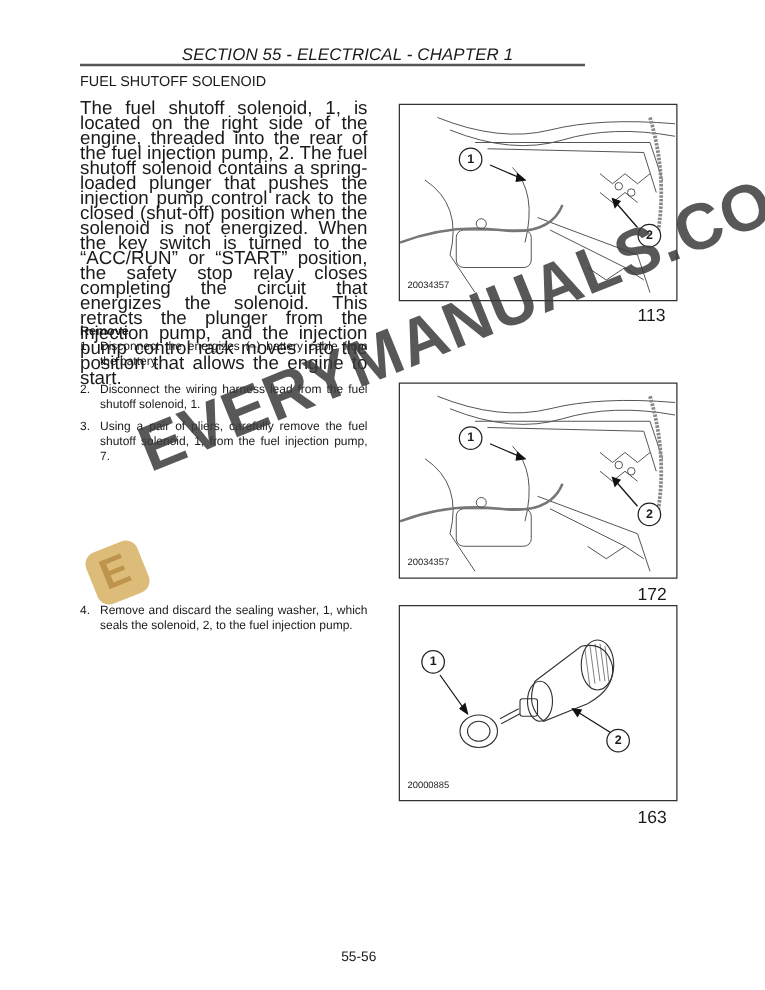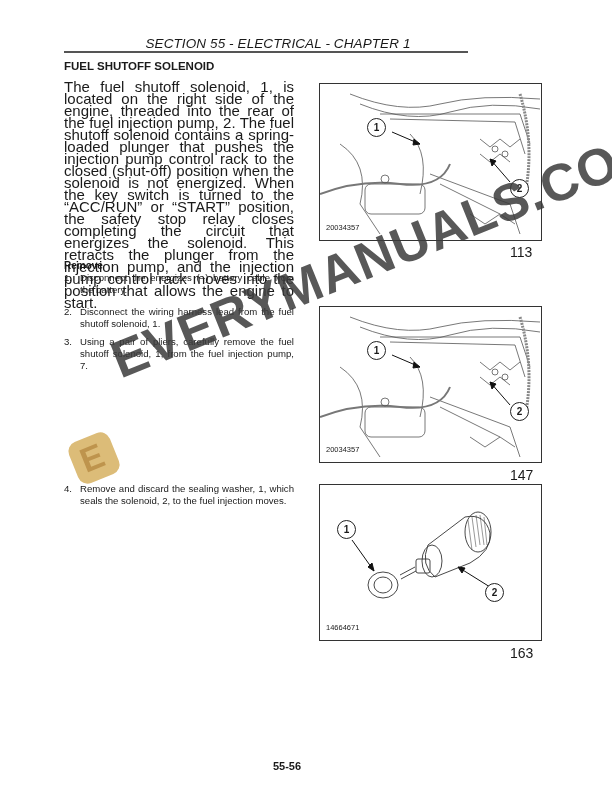--- a/index.html
+++ b/index.html
@@ -1,36 +1,36 @@
 <!DOCTYPE html>
 <html><head>
 <meta charset="utf-8">
 <style>
   html, body { margin:0; padding:0; background:#ffffff; }
   body { width:612px; height:792px; position:relative; overflow:hidden; font-family:"Liberation Sans", sans-serif; color:#1a1a1a; }
   .header { position:absolute; top:36px; left:0; width:556px; text-align:center; font-size:13.5px; font-style:italic; letter-spacing:0.1px; }
   .rule-line { position:absolute; top:51px; left:64px; width:404px; height:1.5px; background:#555; }
-  .title { position:absolute; top:60px; left:64px; font-size:11.5px; font-weight:bold; }
+  .title { position:absolute; top:60px; left:64px; font-size:11.5px; font-weight:normal; }
   .para { position:absolute; left:64px; width:230px; font-size:15px; line-height:12px; text-align:justify; }
   .p1 { top:81px; }
   .subhead { position:absolute; top:260px; left:64px; font-size:10px; font-weight:bold; }
   .step { position:absolute; left:64px; width:230px; font-size:9.6px; line-height:12px; display:flex; }
   .step .num { width:16px; flex:none; }
   .step .txt { flex:1; text-align:justify; }
   .s1 { top:272px; } .s2 { top:306px; } .s3 { top:336px; } .s4 { top:483px; }
   .fig { position:absolute; left:319px; width:221px; border:1px solid #333; background:#fff; overflow:hidden; }
   .f1 { top:83px; height:156px; }
   .f2 { top:306px; height:155px; }
   .f3 { top:484px; height:155px; }
   .fig svg { position:absolute; left:0; top:0; }
   .figid { position:absolute; left:6px; bottom:8px; font-size:7.5px; }
   .fignum { position:absolute; left:510px; font-size:14px; }
   .n1 { top:244px; } .n2 { top:467px; } .n3 { top:645px; }
   .callout { position:absolute; width:17px; height:17px; border:1.3px solid #222; border-radius:50%; background:#fff; font-size:10px; font-weight:bold; text-align:center; line-height:17px; }
-  .pagenum { position:absolute; top:760px; left:0; width:574px; text-align:center; font-size:11px; font-weight:bold; }
+  .pagenum { position:absolute; top:760px; left:0; width:574px; text-align:center; font-size:11px; font-weight:normal; }
   .wm { position:absolute; left:125px; top:330px; font-size:52px; font-weight:bold; color:#3b3b3b; opacity:0.85; transform:rotate(-22deg); transform-origin:left bottom; letter-spacing:1px; white-space:nowrap; }
   .wm-logo { position:absolute; left:72px; top:436px; width:44px; height:44px; border-radius:10px; background:#d9b56a; opacity:0.9; transform:rotate(-22deg); }
   .wm-logo span { position:absolute; left:9px; top:2px; font-size:34px; font-weight:bold; color:#b8893a; }
 </style>
 </head>
 <body>
 
 <div class="header">SECTION 55 - ELECTRICAL - CHAPTER 1</div>
 <div class="rule-line"></div>
 
@@ -46,21 +46,21 @@
 <div class="step s2">
   <span class="num">2.</span>
   <span class="txt">Disconnect the wiring harness lead from the fuel shutoff solenoid, 1.</span>
 </div>
 <div class="step s3">
   <span class="num">3.</span>
   <span class="txt">Using a pair of pliers, carefully remove the fuel shutoff solenoid, 1, from the fuel injection pump, 7.</span>
 </div>
 <div class="step s4">
   <span class="num">4.</span>
-  <span class="txt">Remove and discard the sealing washer, 1, which seals the solenoid, 2, to the fuel injection moves.</span>
+  <span class="txt">Remove and discard the sealing washer, 1, which seals the solenoid, 2, to the fuel injection pump.</span>
 </div>
 
 <div class="fig f1">
   <svg width="221" height="156" viewBox="0 0 221 156">
     <g fill="none" stroke="#555" stroke-width="0.8">
       <path d="M30 10 Q80 30 120 20 T220 15"></path>
         <path d="M40 20 Q90 40 130 28 T220 25"></path>
       <path d="M60 30 L200 30 L210 60"></path>
         <path d="M70 35 L195 38 L205 70"></path>
       <path d="M20 60 Q50 80 40 120 L60 150"></path>
@@ -115,21 +115,21 @@
       <line x1="72" y1="48" x2="100" y2="60"></line>
         <polygon points="100,60 94,55 93,61"></polygon>
       <line x1="190" y1="98" x2="170" y2="75"></line>
         <polygon points="170,75 172,82 176,77"></polygon>
     </g>
   </svg>
   <div class="callout" style="left:47px;top:34px;">1</div>
   <div class="callout" style="left:190px;top:95px;">2</div>
   <div class="figid">20034357</div>
 </div>
-<div class="fignum n2">147</div>
+<div class="fignum n2">172</div>
 
 <div class="fig f3">
   <svg width="221" height="155" viewBox="0 0 221 155">
     <g fill="none" stroke="#333" stroke-width="0.9">
       <ellipse cx="63" cy="100" rx="15" ry="13"></ellipse>
         <ellipse cx="63" cy="100" rx="9" ry="8"></ellipse>
       <line x1="80" y1="90" x2="95" y2="82"></line>
         <line x1="81" y1="94" x2="96" y2="86"></line>
       <rect x="96" y="74" width="14" height="14" rx="2"></rect>
       <path d="M108 60 L145 32 Q165 28 170 48 Q172 66 150 78 L115 92 Q100 80 108 60 Z"></path>
@@ -141,21 +141,21 @@
     </g>
     <g stroke="#111" stroke-width="1" fill="#111">
       <line x1="32" y1="55" x2="54" y2="86"></line>
         <polygon points="54,86 48,82 52,78"></polygon>
       <line x1="170" y1="102" x2="138" y2="82"></line>
         <polygon points="138,82 145,83 142,88"></polygon>
     </g>
   </svg>
   <div class="callout" style="left:17px;top:35px;">1</div>
   <div class="callout" style="left:165px;top:98px;">2</div>
-  <div class="figid">14664671</div>
+  <div class="figid">20000885</div>
 </div>
 <div class="fignum n3">163</div>
 
 <div class="wm-logo">
     <span>E</span>
   </div>
 <div class="wm">EVERYMANUALS.COM</div>
 
 <div class="pagenum">55-56</div>
 

